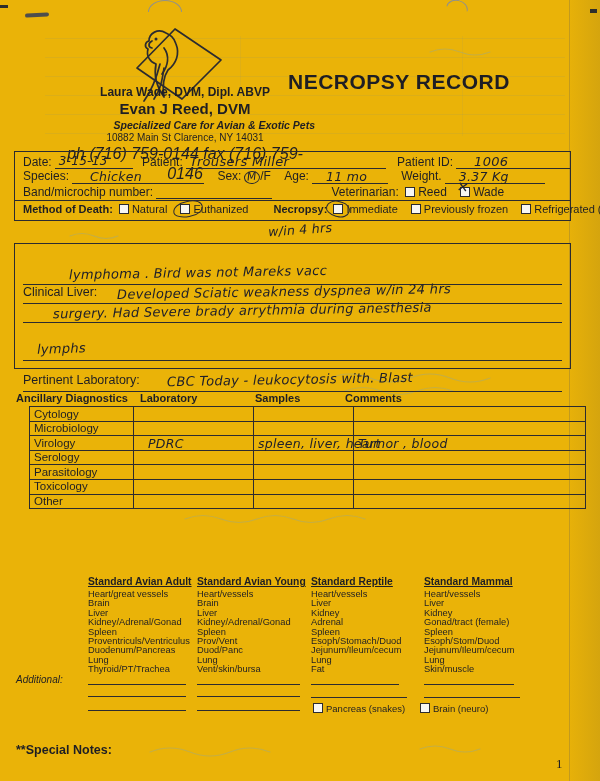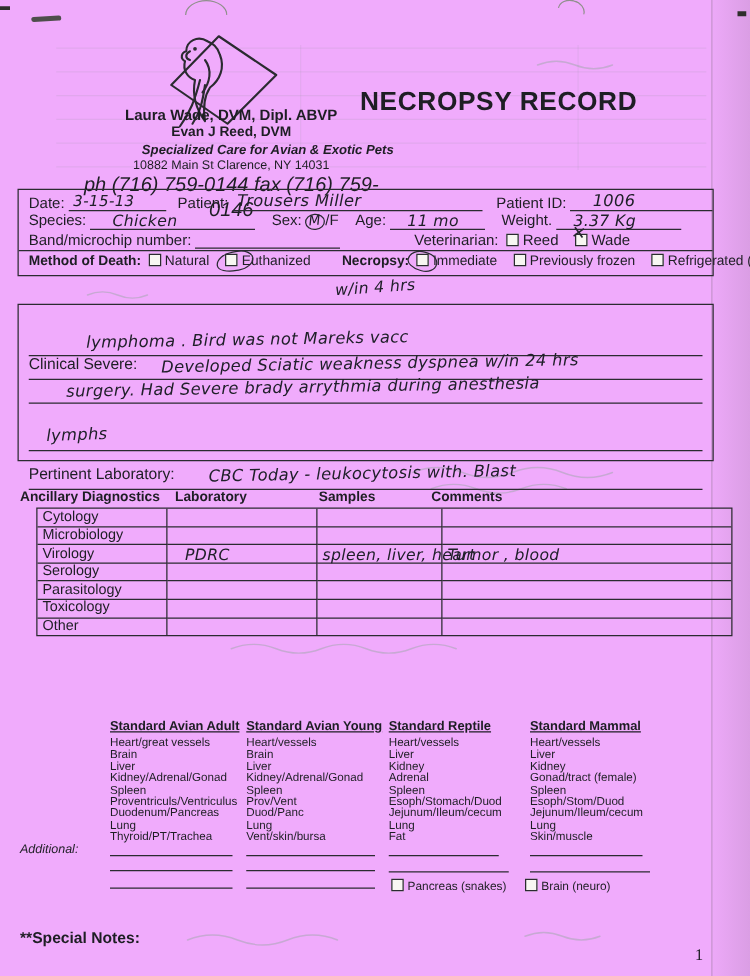--- a/index.html
+++ b/index.html
@@ -1,18 +1,18 @@
 <!DOCTYPE html>
 <html><head>
 <meta charset="utf-8">
 <style>
   html,body { margin:0; padding:0; background:#e9e8e4; }
   .page {
     position:relative; width:600px; height:781px; margin:0 auto;
-    background:#f0abfc; overflow:hidden;
+    background:#eab308; overflow:hidden;
     font-family:"Liberation Sans", sans-serif; color:#1e1e24;
   }
   .abs { position:absolute; }
   .bold { font-weight:700; }
   .box { border:1.6px solid #2b2b30; box-sizing:border-box; background:transparent; }
   .hw {
     font-family:"DejaVu Sans", sans-serif; font-style:italic; color:#20202a;
     white-space:nowrap; letter-spacing:.3px;
   }
   .fill { display:inline-block; border-bottom:1.4px solid #2b2b30; height:14px; vertical-align:bottom; text-align:left; padding-left:4px; }
@@ -106,21 +106,21 @@
       <path d="M34,15 C30,17 30,21 34,22"></path>
       <path d="M46,22 C52,30 50,40 44,48"></path>
       <path d="M42,38 C38,54 34,64 26,75"></path>
       <path d="M46,42 C44,56 42,64 36,73"></path>
     </g>
     <circle cx="38" cy="13" r="1.5" fill="#2b2b30"></circle>
   </svg>
 
   <div class="abs clinic" style="left:55px;top:85px;width:260px;">
     <div class="bold" style="font-size:12px;">Laura Wade, DVM, Dipl. ABVP</div>
-    <div class="bold" style="font-size:11px;">Evan J Reed, DVM</div>
+    <div class="bold" style="font-size:15px;">Evan J Reed, DVM</div>
     <div class="bold" style="font-size:10.5px;font-style:italic;text-align:right;">Specialized Care for Avian &amp; Exotic Pets</div>
     <div style="font-size:10px;">10882 Main St  Clarence, NY 14031</div>
     <div style="font-size:16px;font-style:italic;">ph (716) 759-0144    fax (716) 759-0146</div>
   </div>
 
   <div class="abs title" style="left:288px;top:70px;">NECROPSY RECORD</div>
 
   <div class="abs box" style="left:14px;top:151px;width:557px;height:70px;">
     <div class="prow" style="top:2px;">
       <span class="lbl">Date:</span><span class="fill" style="width:74px;"><span class="hw" style="font-size:12px;">3-15-13</span></span>
@@ -150,21 +150,21 @@
       <span class="opt" style="margin-right:0;"><span class="chk"></span><span>Refrigerated (</span><span style="display:inline-block;width:30px;"></span></span>
     </div>
   </div>
   <div class="abs hw" style="left:268px;top:222px;font-size:12.5px;transform:rotate(-4deg);">w/in 4 hrs</div>
 
   <div class="abs box" style="left:14px;top:243px;width:557px;height:126px;">
     <div class="formline" style="top:21px;">
       <span class="hw" style="margin-left:46px;transform:rotate(-1deg);display:inline-block;">lymphoma . Bird was not Mareks vacc</span>
     </div>
     <div class="formline" style="top:40px;">
-      <span>Clinical Severe:</span>
+      <span>Clinical Liver:</span>
       <span class="hw" style="margin-left:16px;transform:rotate(-1deg);display:inline-block;">Developed Sciatic weakness dyspnea w/in 24 hrs</span>
     </div>
     <div class="formline" style="top:59px;">
       <span class="hw" style="margin-left:30px;transform:rotate(-1deg);display:inline-block;">surgery. Had Severe brady arrythmia during anesthesia</span>
     </div>
     <div class="formline" style="top:92px;margin-top:36px;">
       <span>Pertinent Laboratory:</span>
       <span class="hw" style="margin-left:24px;transform:rotate(-1deg);display:inline-block;">CBC Today - leukocytosis with. Blast</span>
     </div>
     <div class="formline" style="top:97px;">

